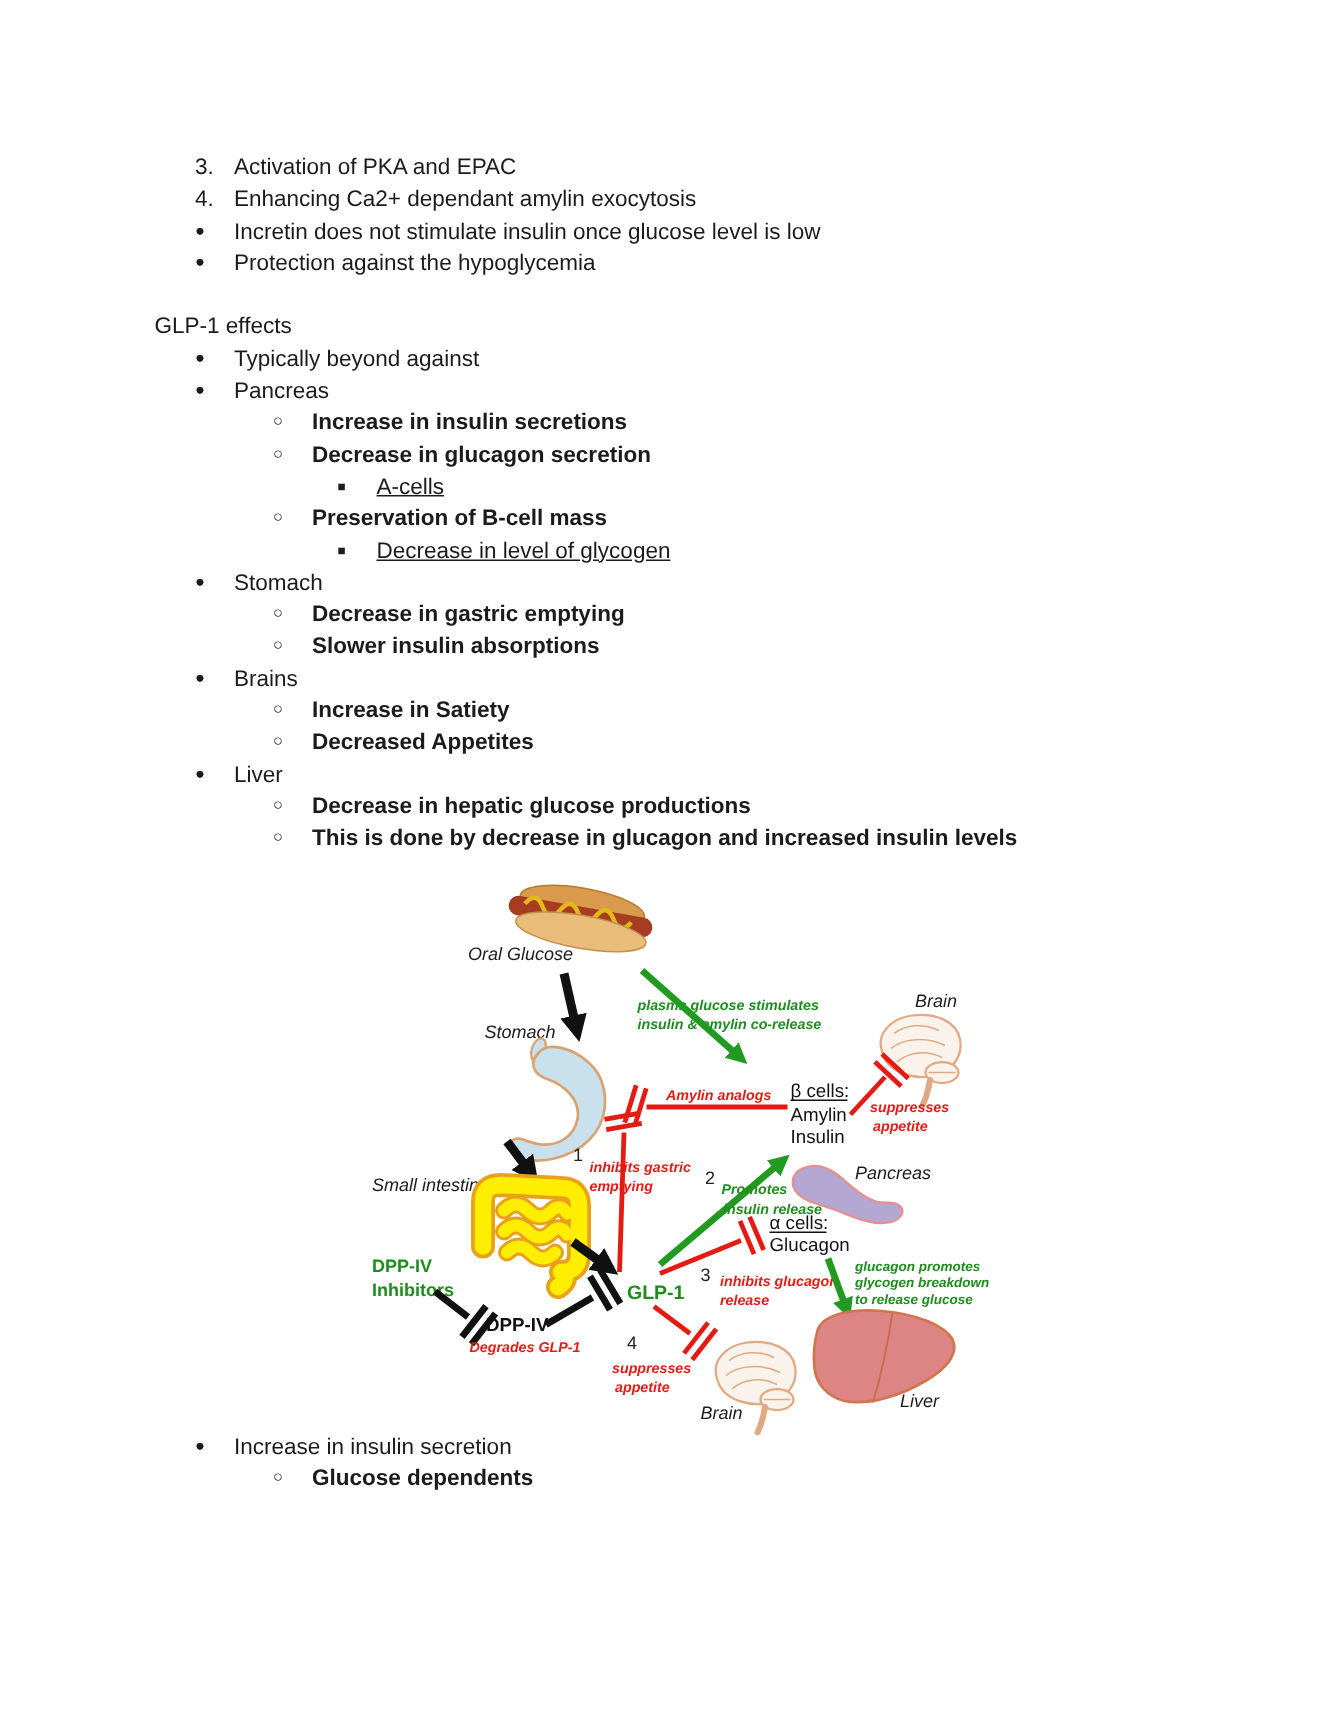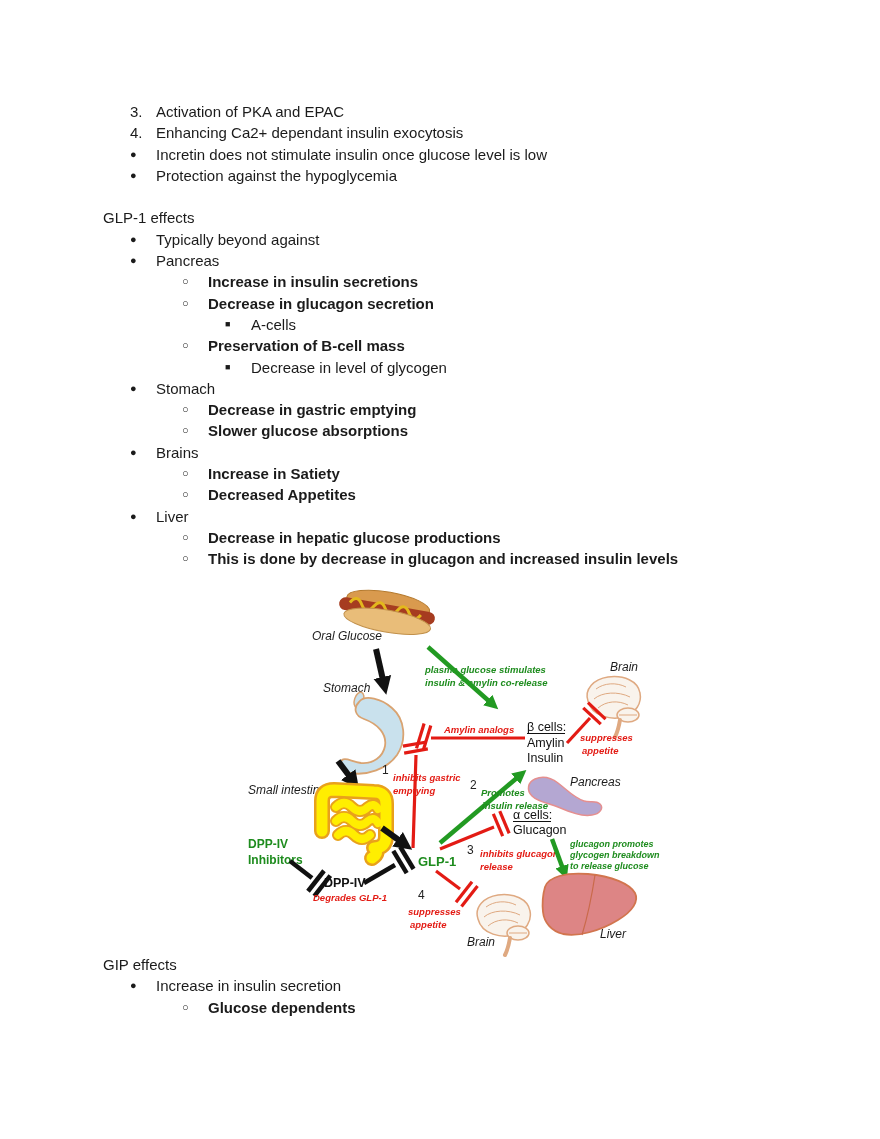--- a/index.html
+++ b/index.html
@@ -10,21 +10,21 @@
   .doc{position:absolute;left:103px;width:700px;font-size:15px;line-height:21.3px;}
   #doc-top{top:101px;}
   #doc-bottom{top:954px;}
   .line{position:relative;height:21.3px;white-space:nowrap;}
   .mk{position:absolute;top:0;line-height:21.3px;}
   .l1 .mk{left:27px;}
   .l1 .tx{padding-left:53px;}
   .l2 .mk{left:79px;}
   .l2 .tx{padding-left:105px;font-weight:bold;}
   .l3 .mk{left:122px;}
-  .l3 .tx{padding-left:148px;}
+  .l3 .tx{padding-left:148px;text-decoration:underline;}
   .tx{display:block;}
   .l0b .tx{padding-left:0;font-weight:normal;}
   .l0i .tx{padding-left:0;font-style:italic;}
   .mk-disc{font-size:11px;}
   .mk-circ{font-size:11px;}
   .mk-sq{font-size:9px;}
   #diagram{position:absolute;left:240px;top:585px;width:420px;height:372px;}
 
   
   .d-label{font:italic 12px "Liberation Sans",sans-serif;fill:#1c1c1c;}
@@ -49,21 +49,21 @@
 </head>
 <body>
 
 <div class="doc" id="doc-top">
   <div class="line l1">
       <span class="mk">3.</span>
       <span class="tx">Activation of PKA and EPAC</span>
     </div>
   <div class="line l1">
       <span class="mk">4.</span>
-      <span class="tx">Enhancing Ca2+ dependant insulin exocytosis</span>
+      <span class="tx">Enhancing Ca2+ dependant amylin exocytosis</span>
     </div>
   <div class="line l1">
       <span class="mk mk-disc">●</span>
       <span class="tx">Incretin does not stimulate insulin once glucose level is low</span>
     </div>
   <div class="line l1">
       <span class="mk mk-disc">●</span>
       <span class="tx">Protection against the hypoglycemia</span>
     </div>
   <div class="line"></div>
@@ -101,21 +101,21 @@
   <div class="line l1">
       <span class="mk mk-disc">●</span>
       <span class="tx">Stomach</span>
     </div>
   <div class="line l2">
       <span class="mk mk-circ">○</span>
       <span class="tx">Decrease in gastric emptying</span>
     </div>
   <div class="line l2">
       <span class="mk mk-circ">○</span>
-      <span class="tx">Slower glucose absorptions</span>
+      <span class="tx">Slower insulin absorptions</span>
     </div>
   <div class="line l1">
       <span class="mk mk-disc">●</span>
       <span class="tx">Brains</span>
     </div>
   <div class="line l2">
       <span class="mk mk-circ">○</span>
       <span class="tx">Increase in Satiety</span>
     </div>
   <div class="line l2">
@@ -277,23 +277,20 @@
   <line class="ln-green" x1="312" y1="254" x2="323" y2="284" marker-end="url(#mh-green)"></line>
 
   <g>
     <path d="M305,302 C308,292 326,287 348,289 C372,291 390,299 395,308 C399,316 393,326 378,335 C360,346 338,352 323,349 C311,346 304,337 303,327 C302,318 303,309 305,302 Z" fill="#dd8585" stroke="#d2754e" stroke-width="1.8"></path>
     <path d="M355,290 C352,310 348,330 342,350" stroke="#c96a4a" stroke-width="1.2" fill="none"></path>
   </g>
   <text class="d-label" x="360" y="353">Liver</text>
 </svg>
 
 <div class="doc" id="doc-bottom">
-  <div class="line l0b">
-      <span class="tx">GIP effects</span>
-    </div>
   <div class="line l1">
       <span class="mk mk-disc">●</span>
       <span class="tx">Increase in insulin secretion</span>
     </div>
   <div class="line l2">
       <span class="mk mk-circ">○</span>
       <span class="tx">Glucose dependents</span>
     </div>
 </div>
 

